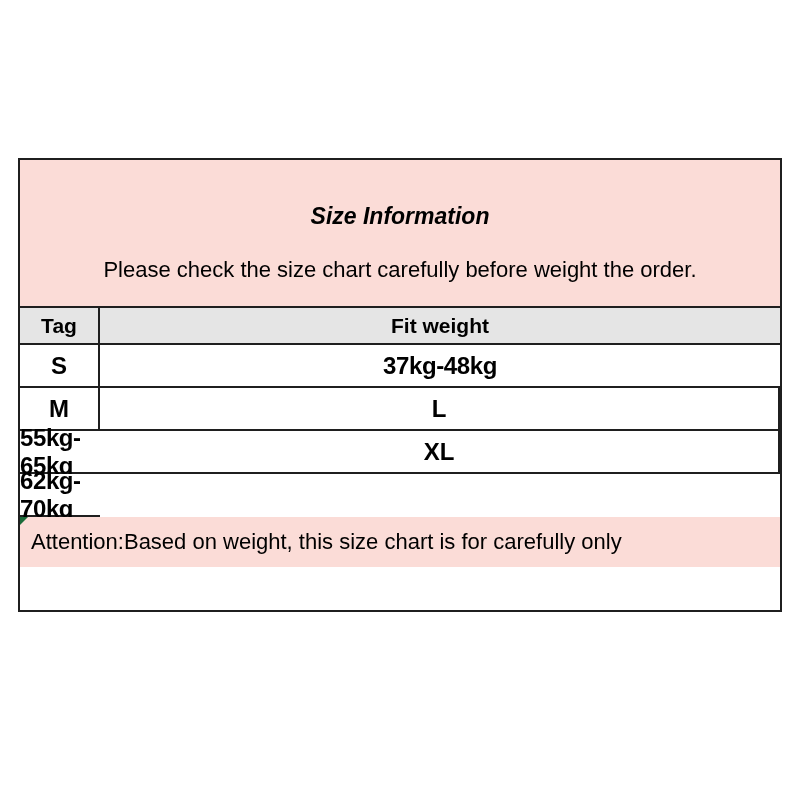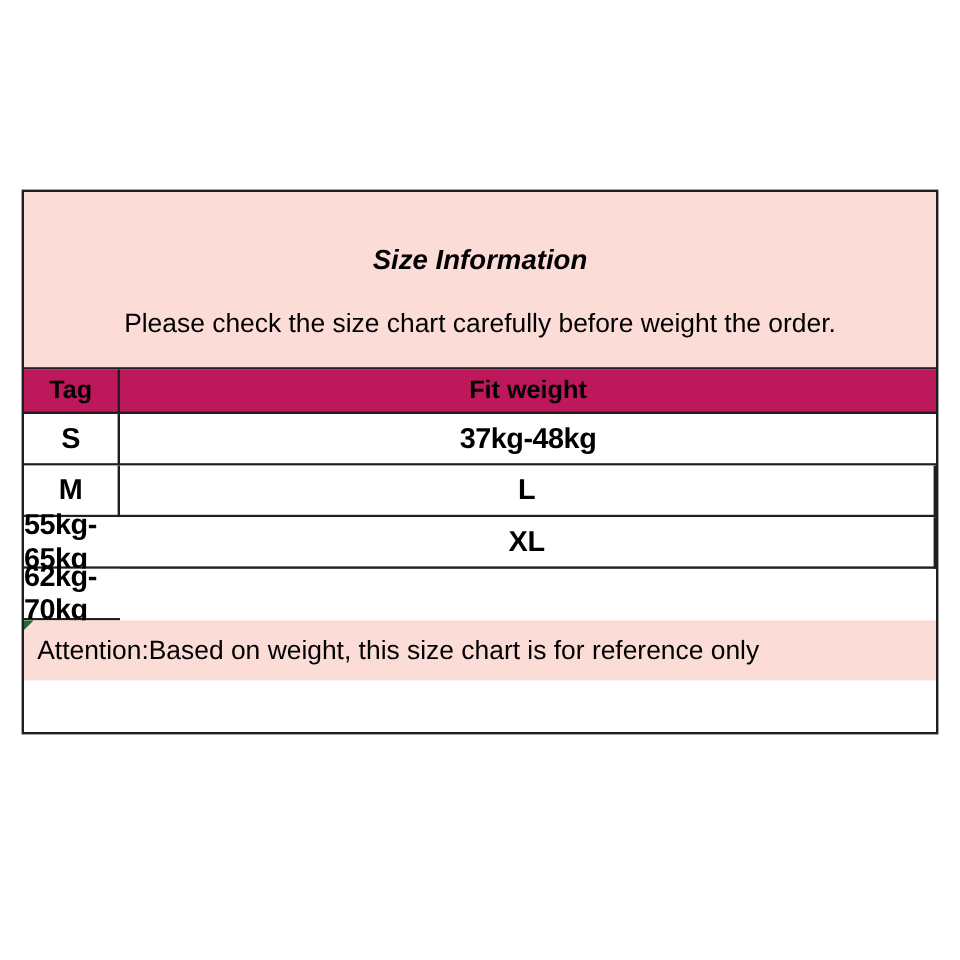--- a/index.html
+++ b/index.html
@@ -43,21 +43,21 @@
     margin-top: 29px;
     font-size: 22px;
     line-height: 1.1;
   }
   .grid-table {
     display: grid;
     grid-template-columns: 80px 1fr;
   }
   .hcell {
     height: 37px;
-    background: #be185d;
+    background: #e5e5e5;
     border-bottom: 2px solid #1f1f1f;
     display: flex;
     align-items: center;
     justify-content: center;
     font-weight: bold;
     font-size: 21px;
   }
   .tag-col { border-right: 2px solid #1f1f1f; }
   .cell {
     height: 43px;
@@ -109,17 +109,17 @@
       <div class="cell tag-cell tag-col">L</div>
       <div class="cell val-cell">55kg-65kg</div>
 
       <div class="cell tag-cell tag-col">XL</div>
       <div class="cell val-cell">62kg-70kg</div>
 
     </div>
 
     <div class="attention">
       <span class="corner"></span>
-      <span>Attention:Based on weight, this size chart is for reference only</span>
+      <span>Attention:Based on weight, this size chart is for carefully only</span>
     </div>
 
   </div>
 </div>
 
 </body></html>

